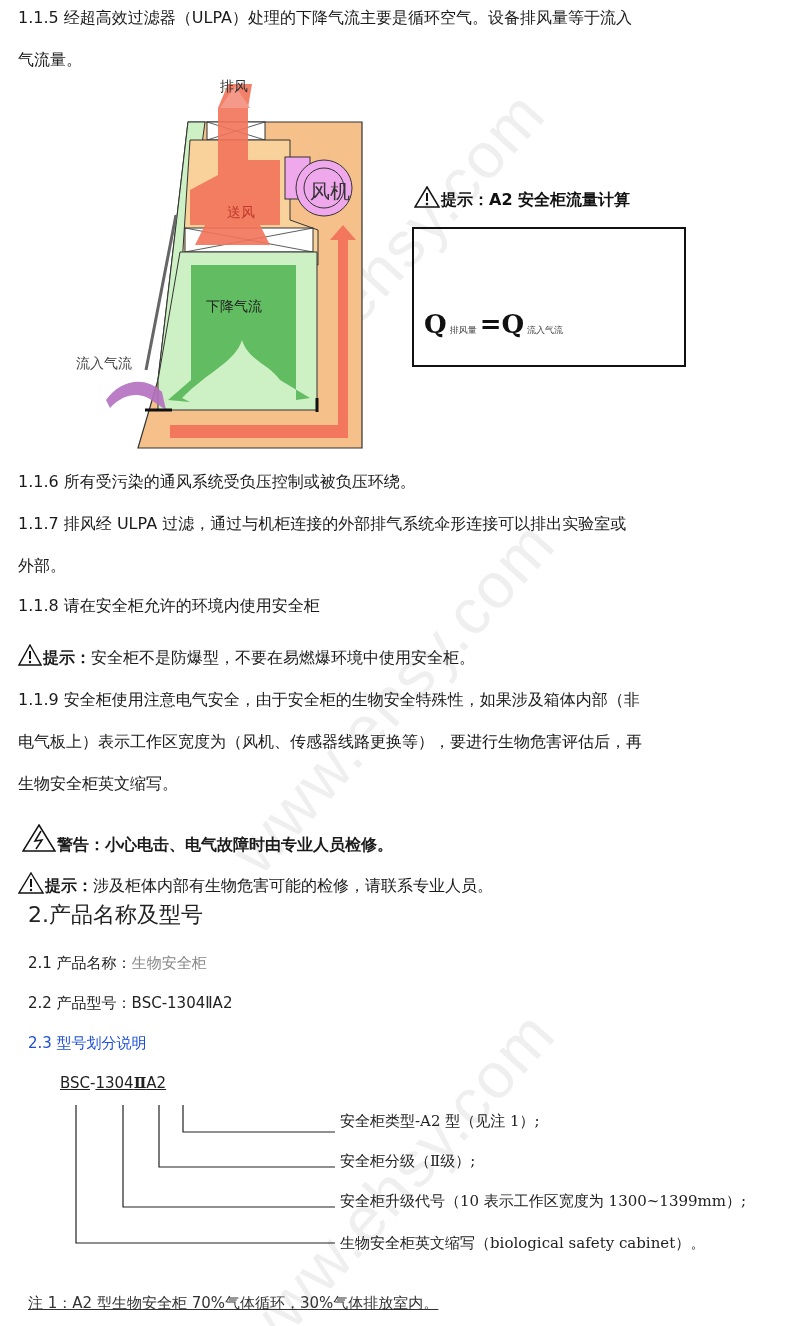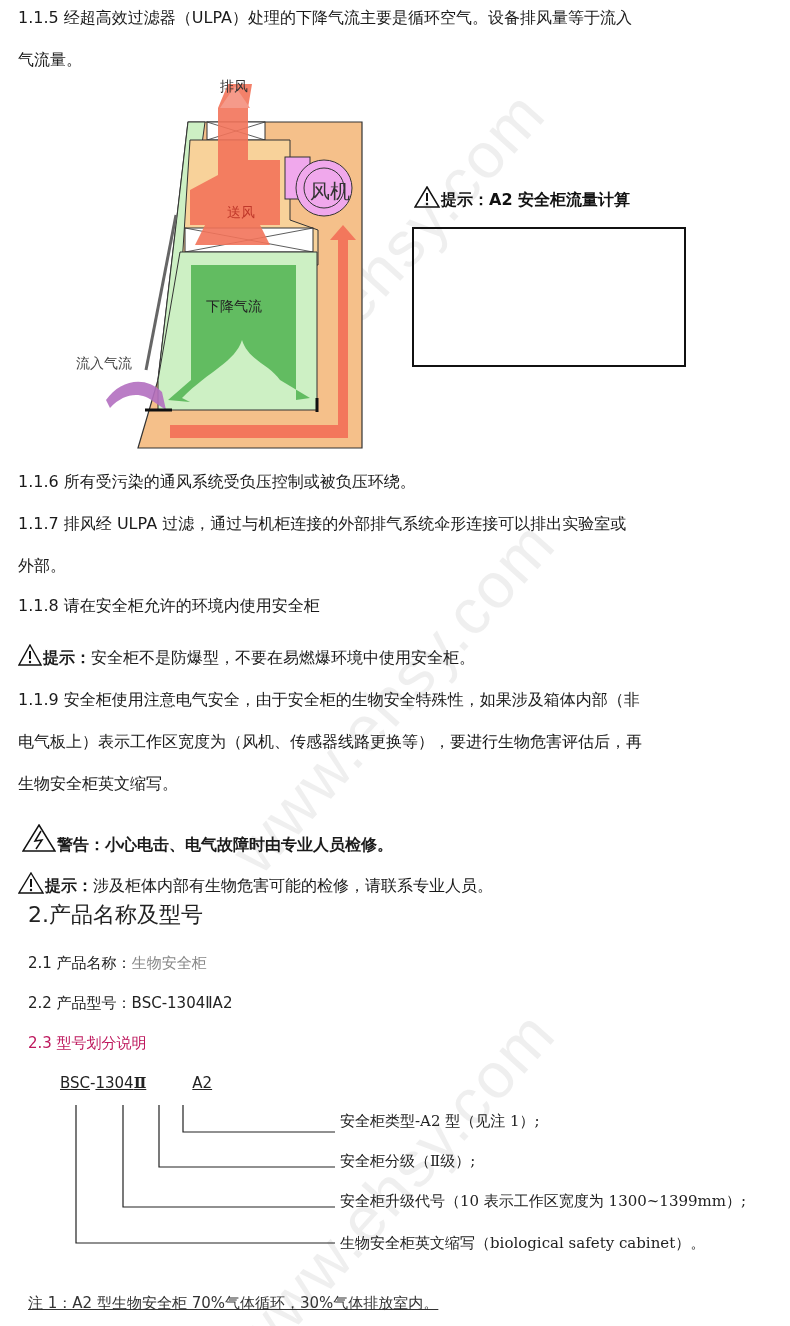--- a/index.html
+++ b/index.html
@@ -73,20 +73,23 @@
 </div>
 
 <div class="abs" style="left:414px;top:186px;font-size:16px;font-weight:bold;white-space:nowrap;">
   <svg class="tri" width="26" height="22" viewBox="0 0 26 22">
       <polygon points="13,1 25,21 1,21" fill="none" stroke="#111" stroke-width="1.5"></polygon>
       <line x1="13" y1="7" x2="13" y2="15" stroke="#111" stroke-width="2"></line>
       <circle cx="13" cy="18" r="1.2" fill="#111"></circle>
     </svg><span>提示：A2 安全柜流量计算</span>
 </div>
 <div class="formula-box">
+  <div class="abs" style="left:10px;top:80px;white-space:nowrap;">
+    <span class="q">Q</span><span class="sub">排风量</span><span class="q">=</span><span class="q">Q</span><span class="sub">流入气流</span>
+  </div>
 </div>
 
 <div class="p" style="top:472px;text-align:center;">1.1.6 所有受污染的通风系统受负压控制或被负压环绕。</div>
 <div class="p" style="top:514px;">1.1.7 排风经 ULPA 过滤，通过与机柜连接的外部排气系统伞形连接可以排出实验室或</div>
 <div class="p" style="top:556px;">外部。</div>
 <div class="p" style="top:596px;">1.1.8 请在安全柜允许的环境内使用安全柜</div>
 
 <div class="p" style="top:644px;">
   <svg class="tri" width="24" height="22" viewBox="0 0 24 22">
       <polygon points="12,1 23,21 1,21" fill="none" stroke="#111" stroke-width="1.4"></polygon>
@@ -112,24 +115,24 @@
       <line x1="13" y1="7" x2="13" y2="15" stroke="#111" stroke-width="2"></line>
       <circle cx="13" cy="18" r="1.2" fill="#111"></circle>
     </svg><span class="bold">提示：</span><span>涉及柜体内部有生物危害可能的检修，请联系专业人员。</span>
 </div>
 
 <div class="abs" style="left:28px;top:900px;font-size:22px;line-height:30px;white-space:nowrap;color:#222;">2.产品名称及型号</div>
 <div class="abs" style="left:28px;top:954px;font-size:15px;white-space:nowrap;color:#222;">
   <span>2.1 产品名称：</span><span class="gray">生物安全柜</span>
 </div>
 <div class="abs" style="left:28px;top:994px;font-size:15px;white-space:nowrap;color:#222;">2.2 产品型号：BSC-1304ⅡA2</div>
-<div class="abs" style="left:28px;top:1034px;font-size:15px;white-space:nowrap;color:#be185d;">2.3 型号划分说明</div>
+<div class="abs" style="left:28px;top:1034px;font-size:15px;white-space:nowrap;color:#1d4ed8;">2.3 型号划分说明</div>
 
 <div class="abs" style="left:60px;top:1074px;font-size:15px;white-space:nowrap;color:#222;">
-  <span style="text-decoration:underline;">BSC</span><span>-</span><span style="text-decoration:underline;">1304</span><span style="text-decoration:underline;font-weight:bold;font-family:'DejaVu Serif',serif;">Ⅱ</span><span style="text-decoration:underline;padding-left:46px;">A2</span>
+  <span style="text-decoration:underline;">BSC</span><span>-</span><span style="text-decoration:underline;">1304</span><span style="text-decoration:underline;font-weight:bold;font-family:'DejaVu Serif',serif;">Ⅱ</span><span style="text-decoration:underline;">A2</span>
 </div>
 <svg class="abs" style="left:0;top:0;" width="790" height="1326">
   <g stroke="#222" stroke-width="1.2" fill="none">
     <polyline points="183,1105 183,1132 335,1132"></polyline>
     <polyline points="159,1105 159,1167 335,1167"></polyline>
     <polyline points="123,1105 123,1207 335,1207"></polyline>
     <polyline points="76,1105 76,1243 335,1243"></polyline>
   </g>
 </svg>
 <div class="tree-label serif" style="top:1112px;">安全柜类型-A2 型（见注 1）;</div>

